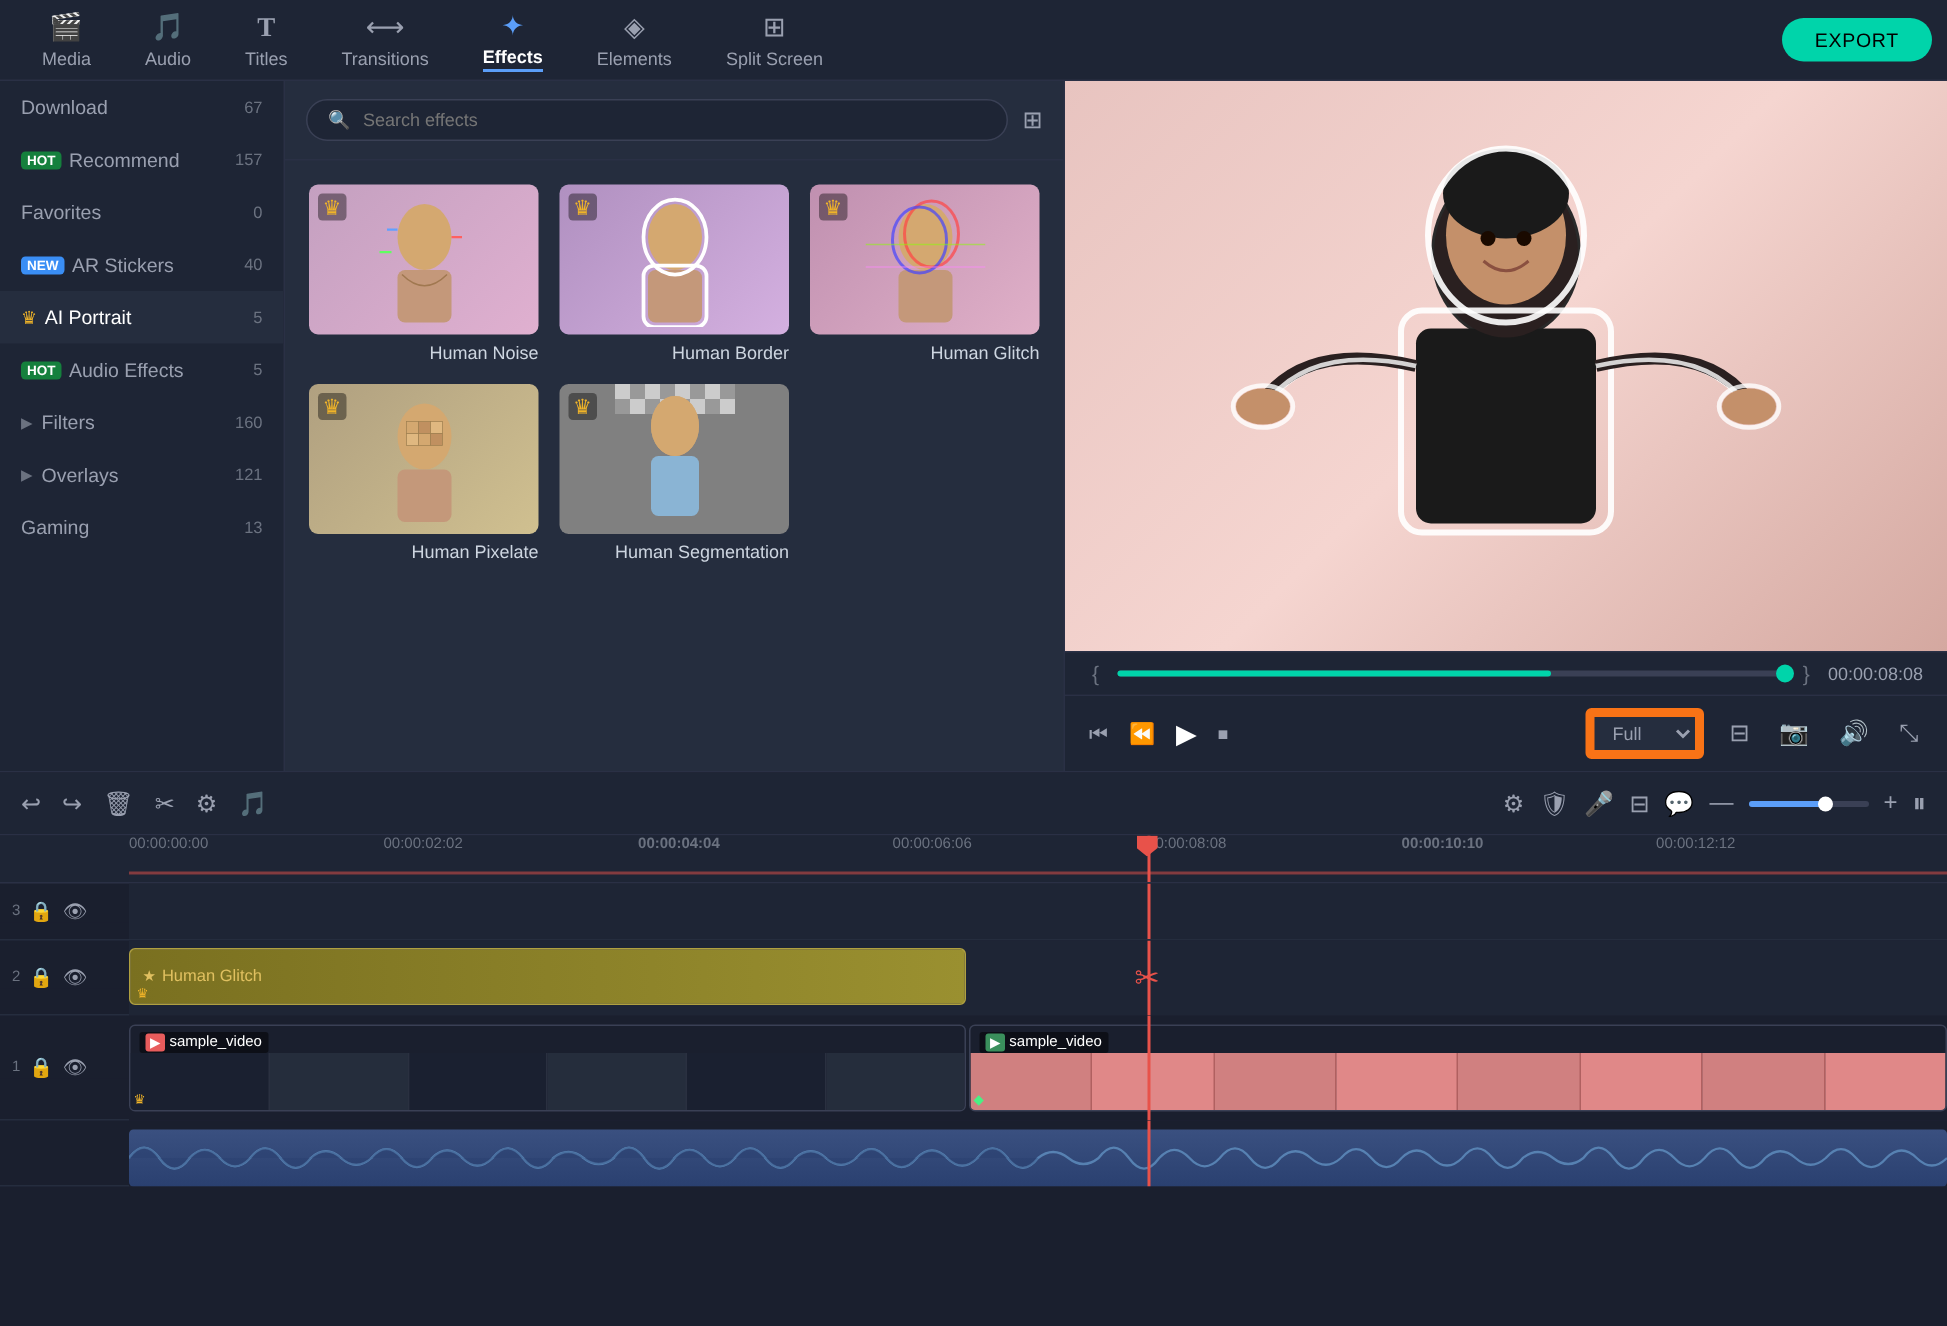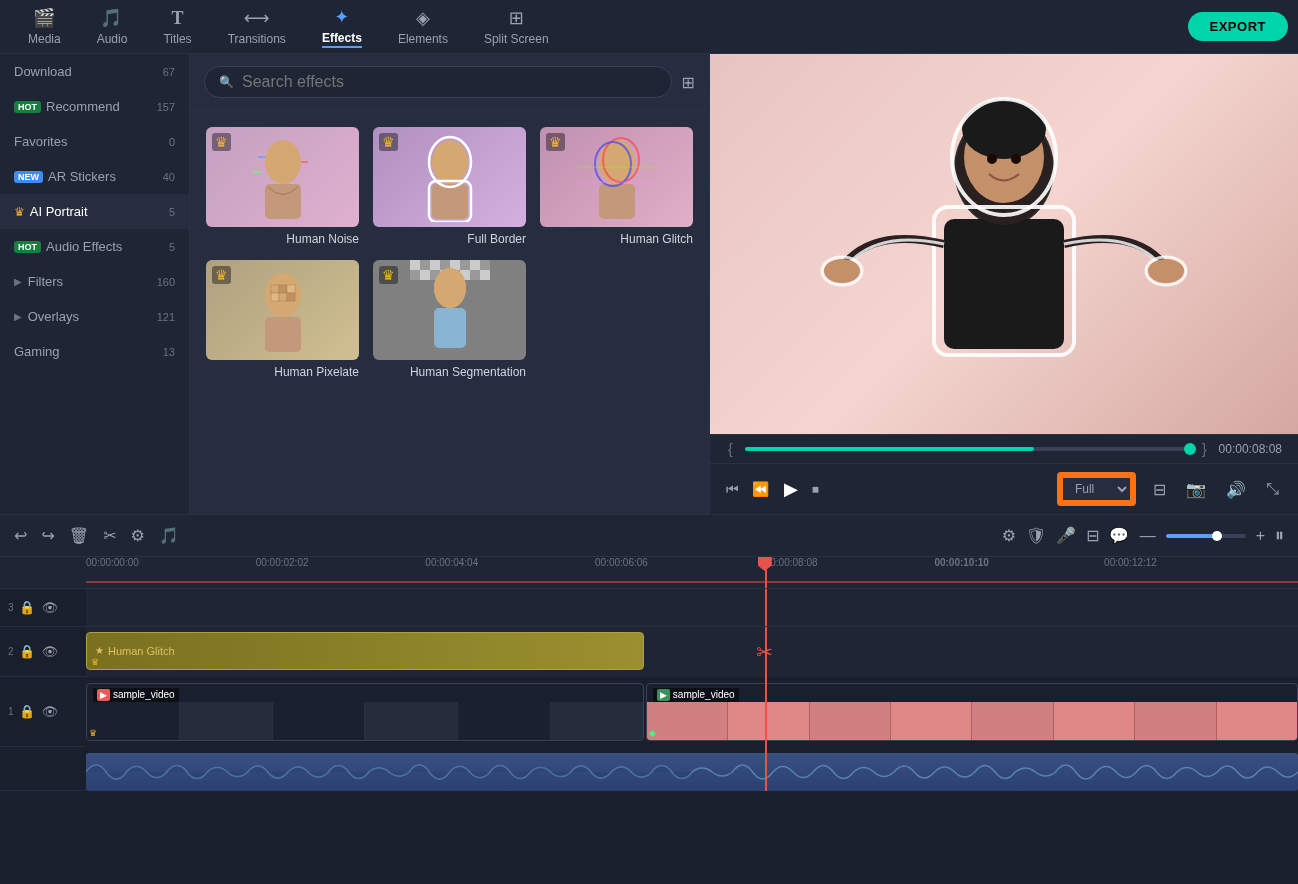--- a/index.html
+++ b/index.html
@@ -4,21 +4,21 @@
   <style>
     * { box-sizing: border-box; margin: 0; padding: 0; }
     body { background: #1a1f2e; color: #fff; font-family: 'Segoe UI', Arial, sans-serif; font-size: 13px; width: 1298px; height: 884px; overflow: hidden; display: flex; flex-direction: column; }
 
     
     .top-nav { background: #1e2535; display: flex; align-items: center; height: 54px; border-bottom: 1px solid #2a3045; padding: 0 10px; }
     .nav-item { display: flex; flex-direction: column; align-items: center; gap: 3px; padding: 6px 18px; cursor: pointer; color: #9aa0b0; font-size: 12px; border-radius: 4px; }
     .nav-item.active { color: #fff; }
     .nav-item.active .nav-icon { color: #5b9ef8; }
     .nav-icon { font-size: 18px; }
-    .export-btn { margin-left: auto; background: #00d4aa; color: #000; font-weight: bold; font-size: 13px; padding: 7px 22px; border-radius: 20px; border: none; cursor: pointer; letter-spacing: 0.5px; }
+    .export-btn { margin-left: auto; background: #00d4aa; color: #000; font-weight: normal; font-size: 13px; padding: 7px 22px; border-radius: 20px; border: none; cursor: pointer; letter-spacing: 0.5px; }
 
     
     .main-area { display: flex; flex: 1; overflow: hidden; }
 
     
     .sidebar { width: 190px; background: #1e2535; border-right: 1px solid #2a3045; overflow-y: auto; flex-shrink: 0; }
     .sidebar::-webkit-scrollbar { width: 4px; }
     .sidebar::-webkit-scrollbar-thumb { background: #3a4055; }
     .sidebar-item { display: flex; align-items: center; padding: 10px 14px; cursor: pointer; color: #9aa0b0; font-size: 13px; border-radius: 0; }
     .sidebar-item.active { background: #252d3e; color: #fff; }
@@ -26,21 +26,21 @@
     .sidebar-item .tag { font-size: 9px; font-weight: bold; padding: 1px 4px; border-radius: 3px; margin-right: 5px; }
     .tag-hot { background: #15803d; color: #fff; }
     .tag-new { background: #3a8ef5; color: #fff; }
     .chevron { margin-right: 6px; font-size: 10px; color: #6b7280; }
     .crown-icon { color: #f0b429; margin-right: 5px; font-size: 12px; }
 
     
     .effects-panel { width: 520px; background: #252d3e; border-right: 1px solid #2a3045; display: flex; flex-direction: column; flex-shrink: 0; }
     .effects-header { padding: 12px 14px; display: flex; align-items: center; gap: 10px; border-bottom: 1px solid #2a3045; }
     .search-box { flex: 1; background: #1e2535; border: 1px solid #3a4055; border-radius: 20px; padding: 6px 14px; color: #9aa0b0; font-size: 12px; display: flex; align-items: center; gap: 8px; }
-    .search-box input { background: transparent; border: none; outline: none; color: #9aa0b0; font-size: 16px; width: 100%; }
+    .search-box input { background: transparent; border: none; outline: none; color: #9aa0b0; font-size: 12px; width: 100%; }
     .grid-icon { font-size: 16px; color: #9aa0b0; cursor: pointer; }
     .effects-grid { padding: 16px; display: grid; grid-template-columns: repeat(3, 1fr); gap: 14px; overflow-y: auto; }
     .effects-grid::-webkit-scrollbar { width: 4px; }
     .effects-grid::-webkit-scrollbar-thumb { background: #3a4055; }
     .effect-card { cursor: pointer; }
     .effect-thumb { width: 100%; height: 100px; border-radius: 6px; overflow: hidden; position: relative; background: #3a3a4a; }
     .effect-crown { position: absolute; top: 6px; left: 6px; color: #f0b429; font-size: 14px; background: rgba(0,0,0,0.4); border-radius: 3px; padding: 1px 3px; }
     .effect-label { font-size: 12px; color: #cdd5e0; margin-top: 5px; text-align: right; }
 
     
@@ -218,21 +218,21 @@
           <div style="position:absolute;inset:0;display:flex;align-items:center;justify-content:center;">
             <svg width="80" height="90" viewBox="0 0 80 90">
               <ellipse cx="40" cy="30" rx="18" ry="22" fill="#d4a870"></ellipse>
               <rect x="22" y="52" width="36" height="35" rx="5" fill="#c4987a"></rect>
               <ellipse cx="40" cy="30" rx="21" ry="25" fill="none" stroke="#ffffff" stroke-width="2.5"></ellipse>
               <rect x="19" y="49" width="42" height="41" rx="7" fill="none" stroke="#ffffff" stroke-width="2.5"></rect>
             </svg>
           </div>
           <span class="effect-crown">♛</span>
         </div>
-        <div class="effect-label">Full Border</div>
+        <div class="effect-label">Human Border</div>
       </div>
 
       <div class="effect-card">
         <div class="effect-thumb" style="background: linear-gradient(135deg, #c090b0 0%, #e0b0c8 100%);">
           <div style="position:absolute;inset:0;display:flex;align-items:center;justify-content:center;">
             <svg width="80" height="90" viewBox="0 0 80 90">
               <ellipse cx="40" cy="30" rx="18" ry="22" fill="#d4a870"></ellipse>
               <rect x="22" y="52" width="36" height="35" rx="5" fill="#c4987a"></rect>
 
               <ellipse cx="44" cy="28" rx="18" ry="22" fill="none" stroke="#ff4444" stroke-width="2" opacity="0.7"></ellipse>
@@ -395,21 +395,21 @@
       <span class="zoom-plus">+</span>
       <span class="pause-tl">⏸</span>
     </div>
   </div>
 
   <div class="timeline-ruler">
     <div style="width:86px;flex-shrink:0;"></div>
     <div style="position:relative;flex:1;height:100%;overflow:hidden;">
       <span class="ruler-mark" style="left:0;">00:00:00:00</span>
       <span class="ruler-mark" style="left:14%;">00:00:02:02</span>
-      <span class="ruler-mark" style="left:28%;">00:00:04:04</span>
+      <span class="ruler-mark" style="left:28%;font-weight:bold;">00:00:04:04</span>
       <span class="ruler-mark" style="left:42%;">00:00:06:06</span>
       <span class="ruler-mark" style="left:56%;">00:00:08:08</span>
       <span class="ruler-mark" style="left:70%;font-weight:bold;">00:00:10:10</span>
       <span class="ruler-mark" style="left:84%;">00:00:12:12</span>
 
       <div style="position:absolute;top:24px;left:0;right:0;height:2px;background:#e8524a;opacity:0.5;"></div>
 
       <div style="position:absolute;top:0;left:56%;width:2px;height:100%;background:#e8524a;z-index:10;"></div>
       <div style="position:absolute;top:0;left:calc(56% - 7px);width:14px;height:14px;background:#e8524a;clip-path:polygon(0 0, 100% 0, 100% 60%, 50% 100%, 0 60%);z-index:11;"></div>
     </div>

